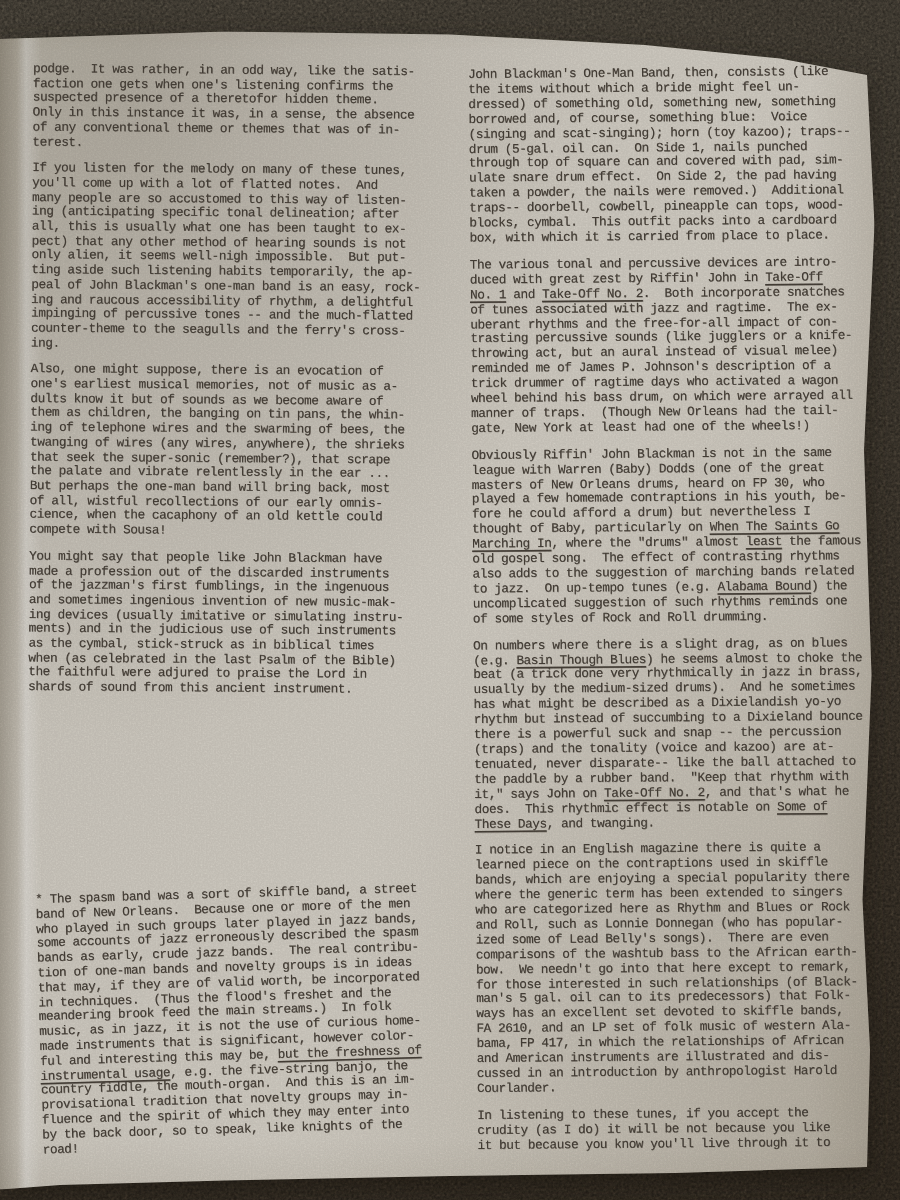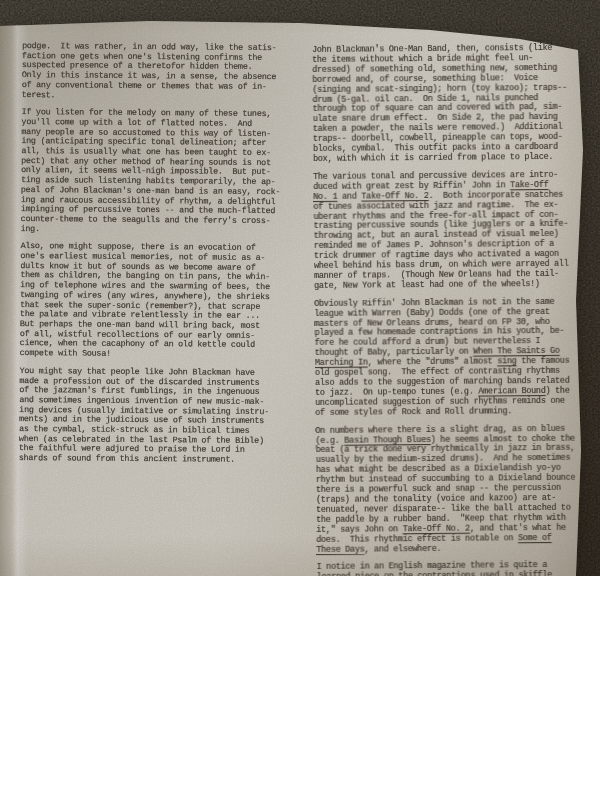--- a/index.html
+++ b/index.html
@@ -1,17 +1,17 @@
 <!DOCTYPE html>
 <html><head>
 <meta charset="utf-8">
 <style>
   html,body{margin:0;padding:0;}
   body{width:600px;height:800px;overflow:hidden;}
-  .scene{position:relative;width:600px;height:576px;overflow:hidden;
+  .scene{position:relative;width:600px;height:800px;overflow:hidden;
          background:linear-gradient(165deg,#7a7161 0%,#6e6454 35%,#635747 70%,#564a3a 100%);}
   .carpet-noise{position:absolute;inset:0;opacity:.55;}
   .paper-wrap{position:absolute;inset:0;filter:drop-shadow(0 5px 9px rgba(20,15,8,.45));}
   .paper{position:absolute;inset:0;
          clip-path:polygon(0px 26px,150px 21px,300px 23px,430px 30px,520px 39px,578px 50px,
                            583px 150px,576px 300px,581px 450px,575px 600px,580px 700px,578px 778px,
                            450px 782px,300px 784px,150px 787px,40px 790px,0px 793px);
          background:linear-gradient(115deg,#c9c4b8 0%,#d5d0c6 22%,#dad5cb 55%,#d4cec2 85%,#cec7b9 100%);}
   .page-shading{position:absolute;inset:0;background:
          radial-gradient(ellipse at 15% 6%,rgba(92,82,66,.20),transparent 42%),
@@ -144,39 +144,39 @@
 trick drummer of ragtime days who activated a wagon
 wheel behind his bass drum, on which were arrayed all
 manner of traps.  (Though New Orleans had the tail-
 gate, New York at least had one of the wheels!)</span></p>
           <p class="para"><span>Obviously Riffin' John Blackman is not in the same
 league with Warren (Baby) Dodds (one of the great
 masters of New Orleans drums, heard on FP 30, who
 played a few homemade contraptions in his youth, be-
 fore he could afford a drum) but nevertheless I
 thought of Baby, particularly on </span><span class="und">When The Saints Go
-Marching In</span><span>, where the "drums" almost </span><span class="und">sing</span><span> the famous
+Marching In</span><span>, where the "drums" almost </span><span class="und">least</span><span> the famous
 old gospel song.  The effect of contrasting rhythms
 also adds to the suggestion of marching bands related
-to jazz.  On up-tempo tunes (e.g. </span><span class="und">American Bound</span><span>) the
+to jazz.  On up-tempo tunes (e.g. </span><span class="und">Alabama Bound</span><span>) the
 uncomplicated suggestion of such rhythms reminds one
 of some styles of Rock and Roll drumming.</span></p>
           <p class="para"><span>On numbers where there is a slight drag, as on blues
 (e.g. </span><span class="und">Basin Though Blues</span><span>) he seems almost to choke the
 beat (a trick done very rhythmically in jazz in brass,
 usually by the medium-sized drums).  And he sometimes
 has what might be described as a Dixielandish yo-yo
 rhythm but instead of succumbing to a Dixieland bounce
 there is a powerful suck and snap -- the percussion
 (traps) and the tonality (voice and kazoo) are at-
 tenuated, never disparate-- like the ball attached to
 the paddle by a rubber band.  "Keep that rhythm with
 it," says John on </span><span class="und">Take-Off No. 2</span><span>, and that's what he
 does.  This rhythmic effect is notable on </span><span class="und">Some of
-These Days</span><span>, and elsewhere.</span></p>
+These Days</span><span>, and twanging.</span></p>
           <p class="para"><span>I notice in an English magazine there is quite a
 learned piece on the contraptions used in skiffle
 bands, which are enjoying a special popularity there
 where the generic term has been extended to singers
 who are categorized here as Rhythm and Blues or Rock
 and Roll, such as Lonnie Donnegan (who has popular-
 ized some of Lead Belly's songs).  There are even
 comparisons of the washtub bass to the African earth-
 bow.  We needn't go into that here except to remark,
 for those interested in such relationships (of Black-

